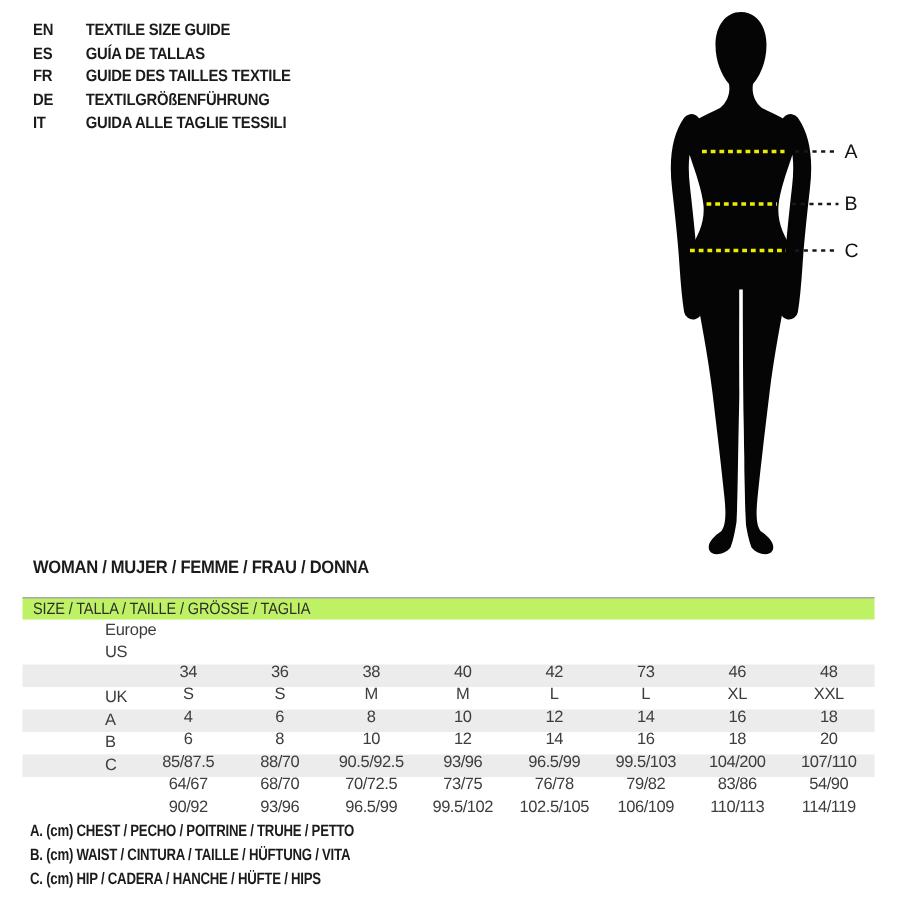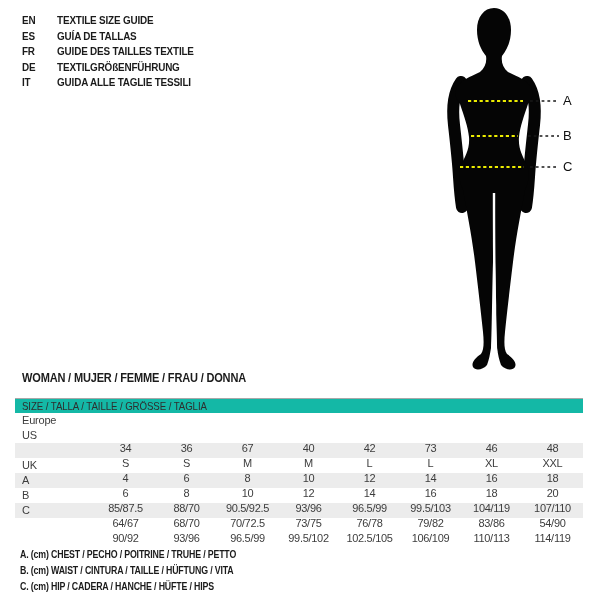--- a/index.html
+++ b/index.html
@@ -14,26 +14,26 @@
   .lang-row{display:flex;line-height:15.5px;font-size:11px;font-weight:bold;color:#1b1b1b;
             letter-spacing:-0.2px;transform:scaleX(0.9);transform-origin:0 0;white-space:nowrap;}
   .lang-code{width:39px;flex:0 0 39px;}
   
   .figure-svg{position:absolute;left:420px;top:0;width:180px;height:385px;}
   
   .section-title{position:absolute;left:22px;top:371px;font-size:12px;font-weight:bold;color:#1b1b1b;
                  letter-spacing:-0.2px;transform:scaleX(0.92);transform-origin:0 0;white-space:nowrap;}
   
   .size-table{position:absolute;left:15px;top:398px;width:568px;font-size:11px;color:#3d3d3d;}
-  .thead{height:15px;line-height:15px;background:#14b8a6;border-top:1px solid #a8a8a8;
+  .thead{height:15px;line-height:15px;background:#bef264;border-top:1px solid #a8a8a8;
          box-sizing:border-box;color:#2e2e2e;padding-left:7px;}
   .thead span{display:inline-block;transform:scaleX(0.88);transform-origin:0 0;white-space:nowrap;letter-spacing:-0.1px;}
   .trow{display:grid;grid-template-columns:80px repeat(8,1fr);height:15px;line-height:15px;}
   .trow.shade{background:#ececec;}
-  .tlabel{padding-left:7px;text-align:left;letter-spacing:-0.2px;}
+  .tlabel{padding-left:7px;text-align:left;letter-spacing:-0.2px;margin-left:48px;}
   .tcell{text-align:center;letter-spacing:-0.3px;margin-top:28px;}
   
   .legend{position:absolute;left:20px;top:546px;}
   .legend-line{font-size:11px;font-weight:bold;color:#1b1b1b;line-height:16px;letter-spacing:-0.2px;
                transform:scaleX(0.8);transform-origin:0 0;white-space:nowrap;}
 </style>
 </head>
 <body>
 
 <div class="lang-block">
@@ -100,21 +100,21 @@
 
 <div class="size-table">
   <div class="thead">
     <span>SIZE / TALLA / TAILLE / GRÖSSE / TAGLIA</span>
   </div>
 
   <div class="trow">
     <div class="tlabel">Europe</div>
     <div class="tcell">34</div>
     <div class="tcell">36</div>
-    <div class="tcell">67</div>
+    <div class="tcell">38</div>
     <div class="tcell">40</div>
     <div class="tcell">42</div>
     <div class="tcell">73</div>
     <div class="tcell">46</div>
     <div class="tcell">48</div>
   </div>
 
   <div class="trow">
     <div class="tlabel">US</div>
     <div class="tcell">S</div>
@@ -152,21 +152,21 @@
   </div>
 
   <div class="trow shade">
     <div class="tlabel">A</div>
     <div class="tcell">85/87.5</div>
     <div class="tcell">88/70</div>
     <div class="tcell">90.5/92.5</div>
     <div class="tcell">93/96</div>
     <div class="tcell">96.5/99</div>
     <div class="tcell">99.5/103</div>
-    <div class="tcell">104/119</div>
+    <div class="tcell">104/200</div>
     <div class="tcell">107/110</div>
   </div>
 
   <div class="trow">
     <div class="tlabel">B</div>
     <div class="tcell">64/67</div>
     <div class="tcell">68/70</div>
     <div class="tcell">70/72.5</div>
     <div class="tcell">73/75</div>
     <div class="tcell">76/78</div>

